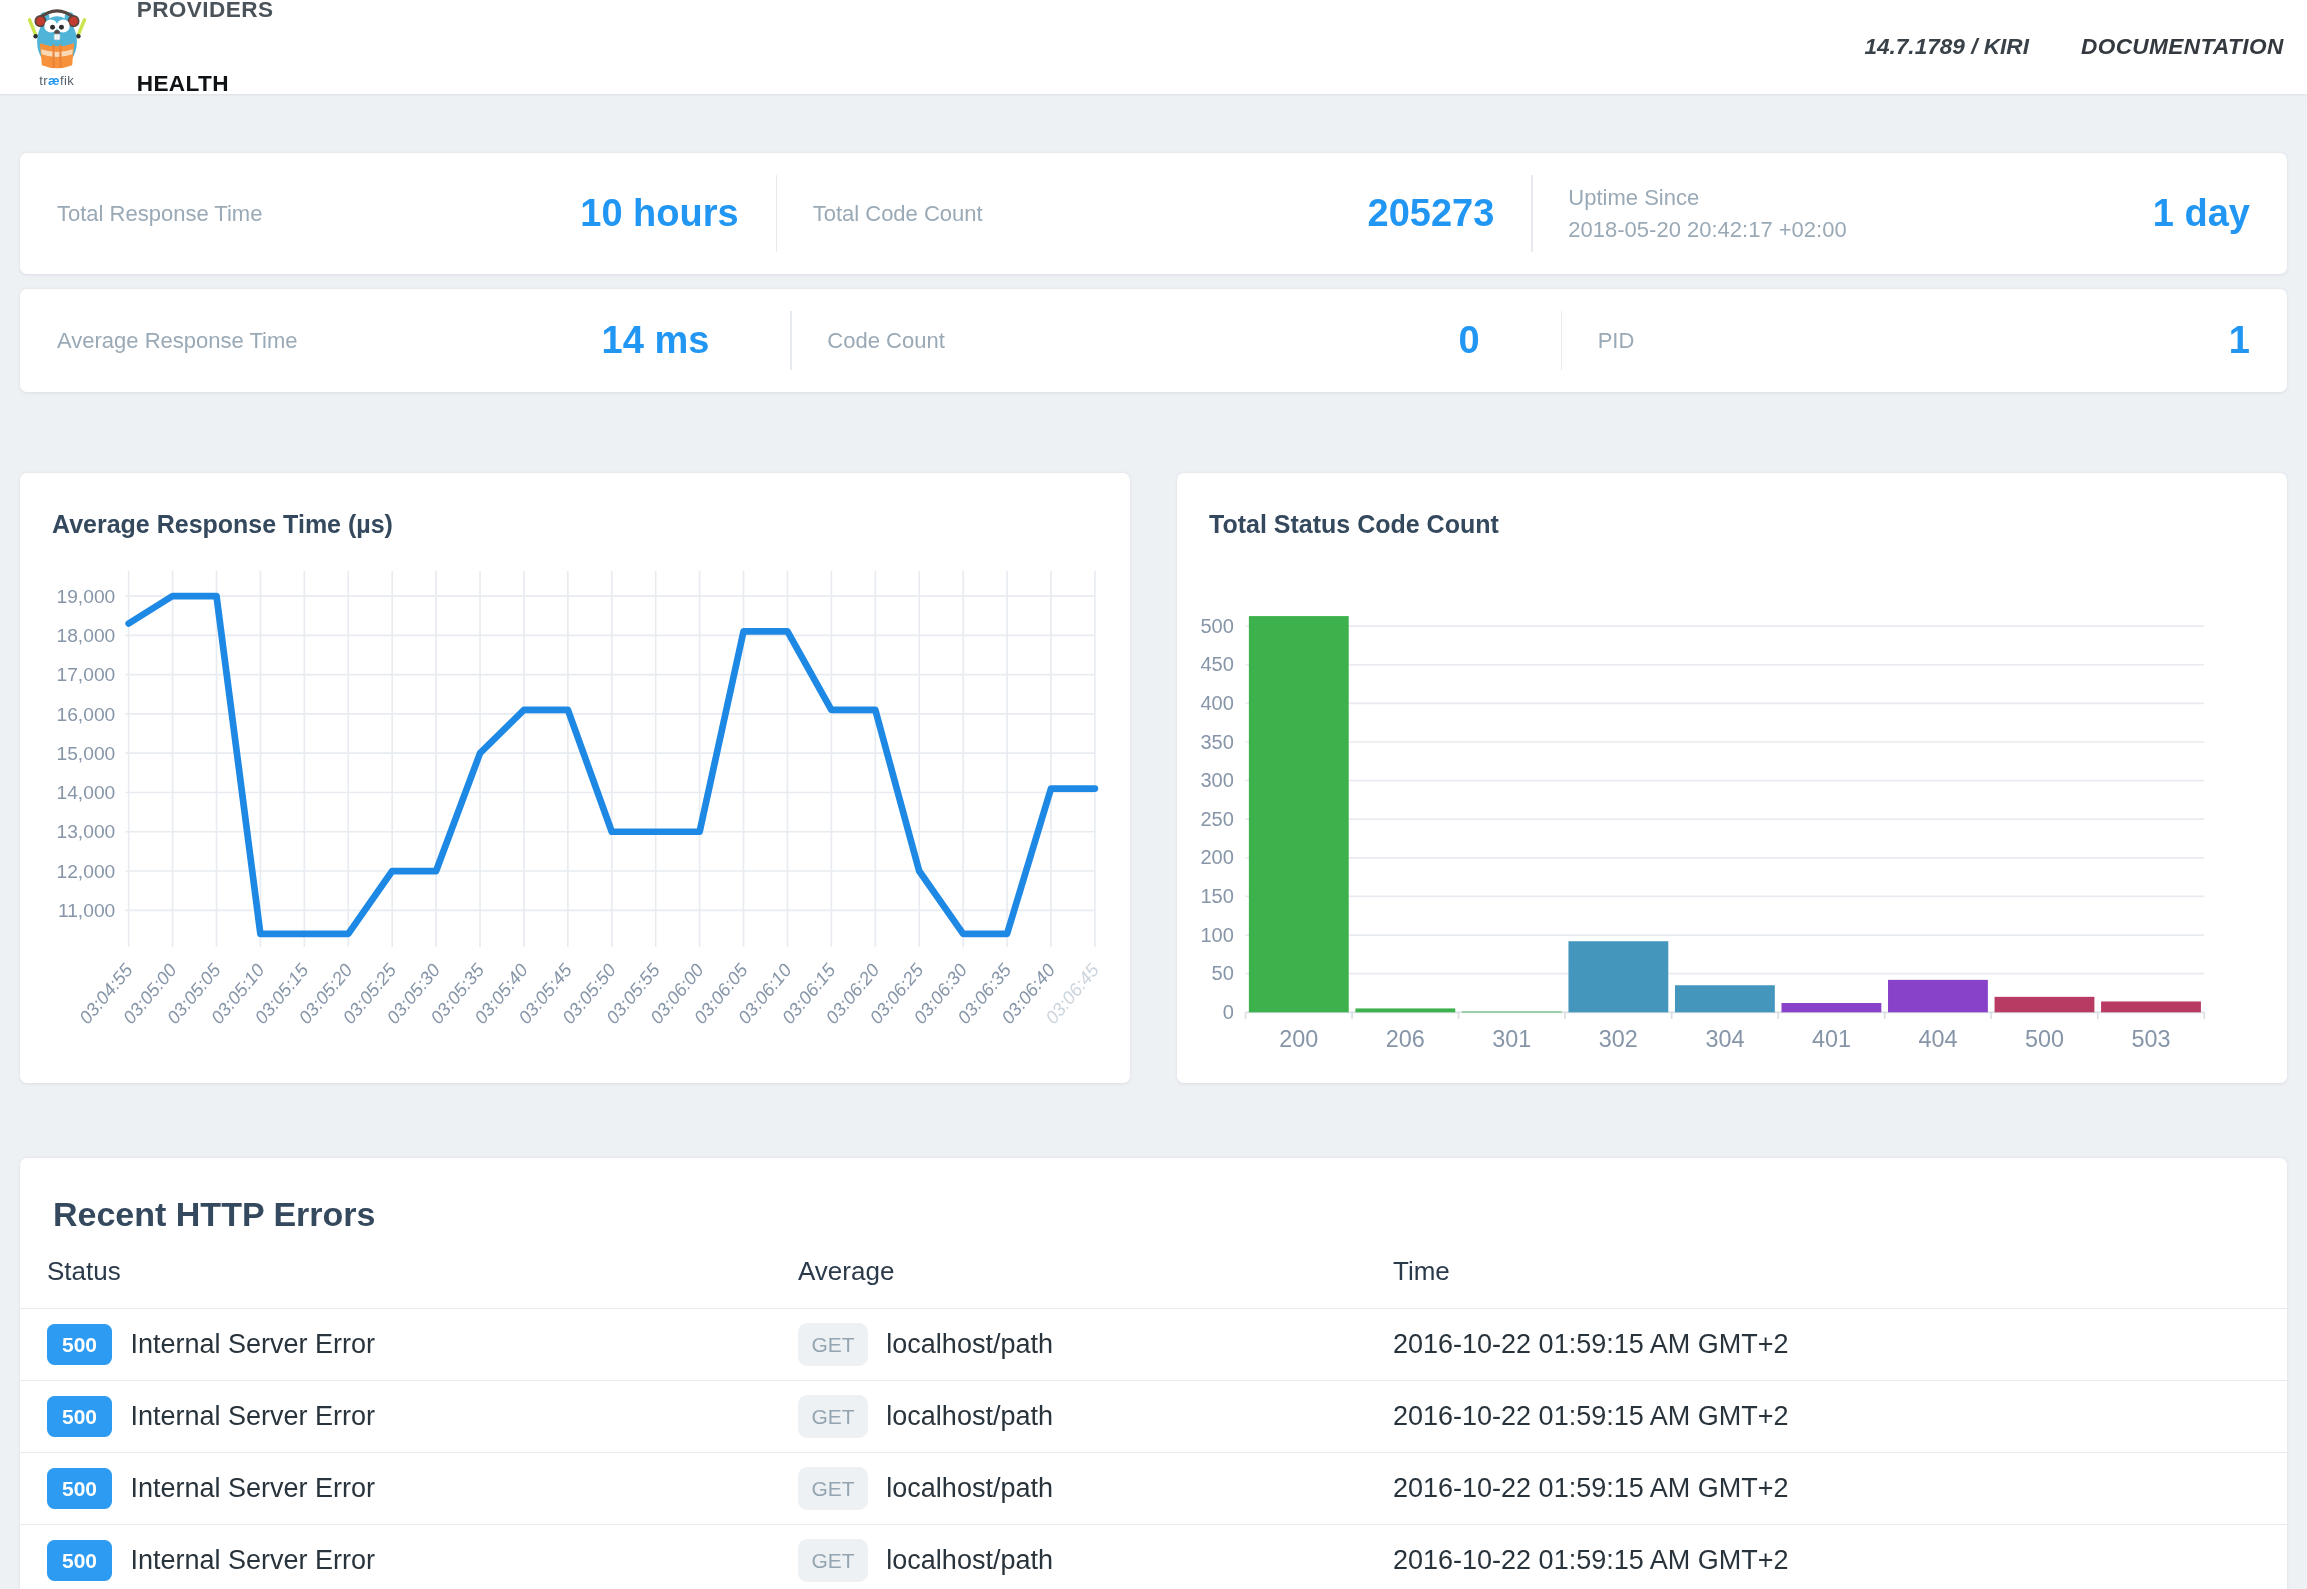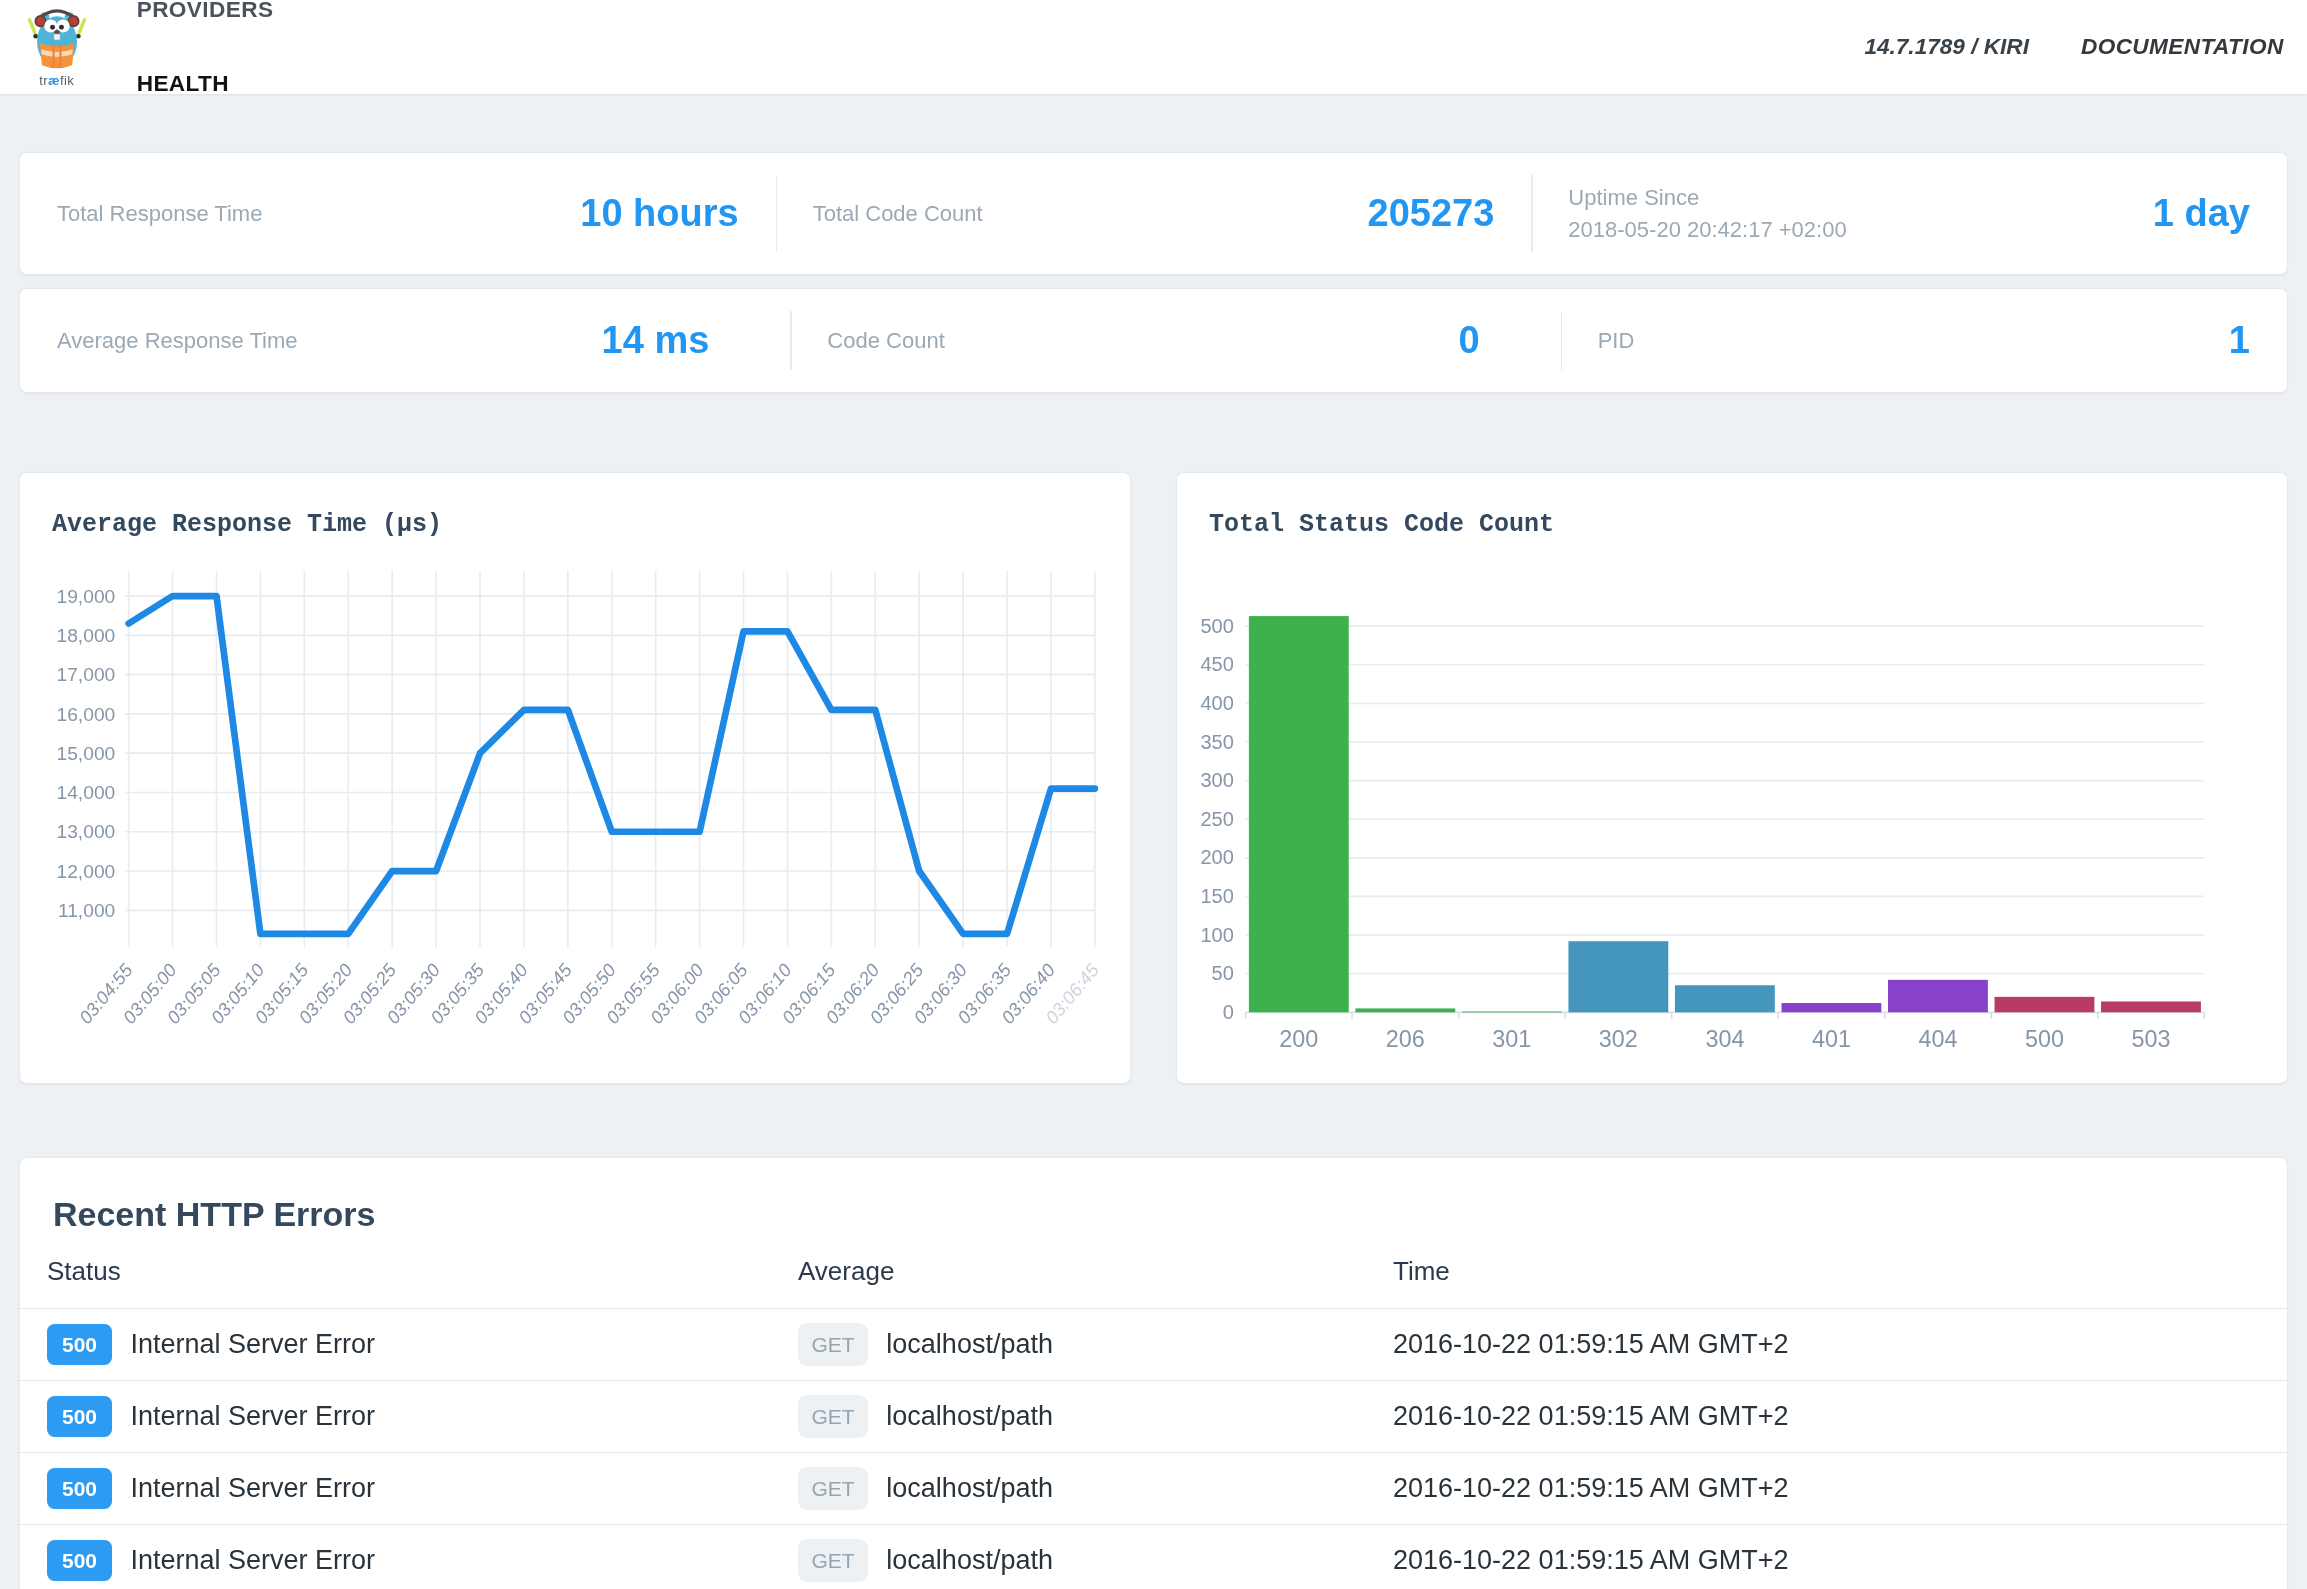--- a/index.html
+++ b/index.html
@@ -39,21 +39,21 @@
   .stat-cell{ position:relative; display:flex; align-items:center; padding:0 37px; }
   .stat-cell + .stat-cell::before{
     content:""; position:absolute; left:0; top:22px; bottom:22px; width:1.7px; background:#e7ebef;
   }
   .stat-label{ font-size:22px; color:#9aa9b6; line-height:1.45; }
   .stat-value{ margin-left:auto; font-size:38px; font-weight:bold; color:#2196f3; white-space:nowrap; }
 
   
   .charts-row{ margin-top:81px; display:flex; gap:47px; }
   .chart-card{ width:1110px; height:610px; }
-  .chart-title{ font-size:25px; font-weight:bold; color:#35495e; margin:37px 0 0 32px;font-family:Liberation Mono, monospace; }
+  .chart-title{ font-size:25px; font-weight:bold; color:#35495e; margin:37px 0 0 32px; }
   .chart-box{ display:block; margin-top:15px; }
   .chart-box svg{ display:block; }
 
   
   .table-card{ margin-top:75px; min-height:456px; padding-bottom:3.3px; }
   .table-title{ font-size:34px; font-weight:bold; color:#35495e; padding:37px 0 0 33px; }
   .row-grid{ display:grid; grid-template-columns:751px 595px 1fr; padding-left:27px; align-items:center; }
   .thead{ height:74px; font-size:26px; color:#2b3a4a; }
   .trow{ height:72px; border-top:1.7px solid #e7eaed; font-size:27px; color:#29333b; }
   .cell-status, .cell-req{ display:flex; align-items:center; gap:18.4px; }

